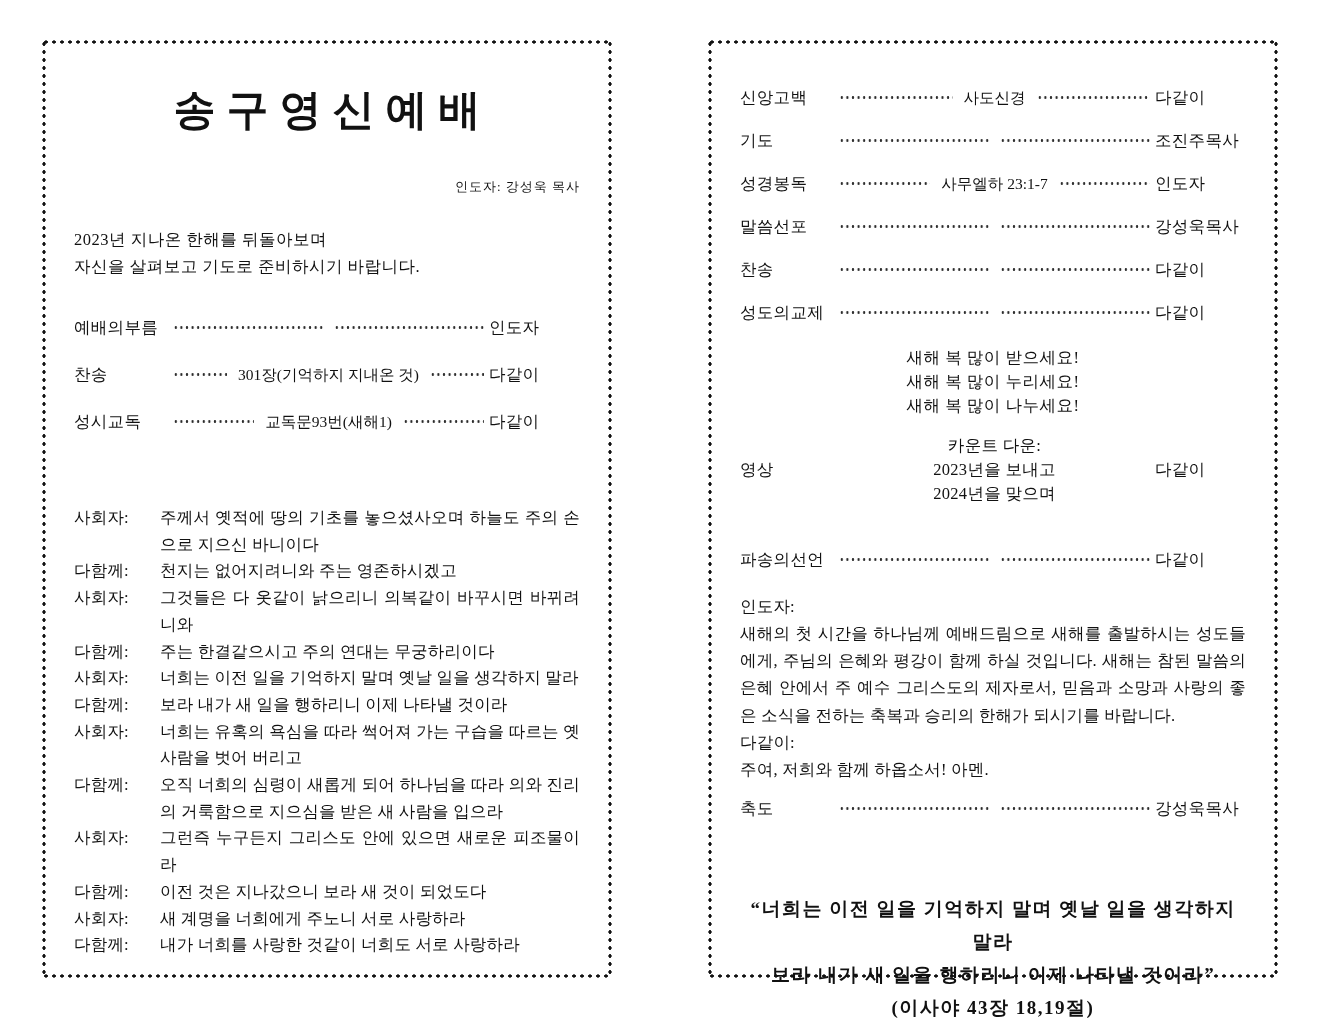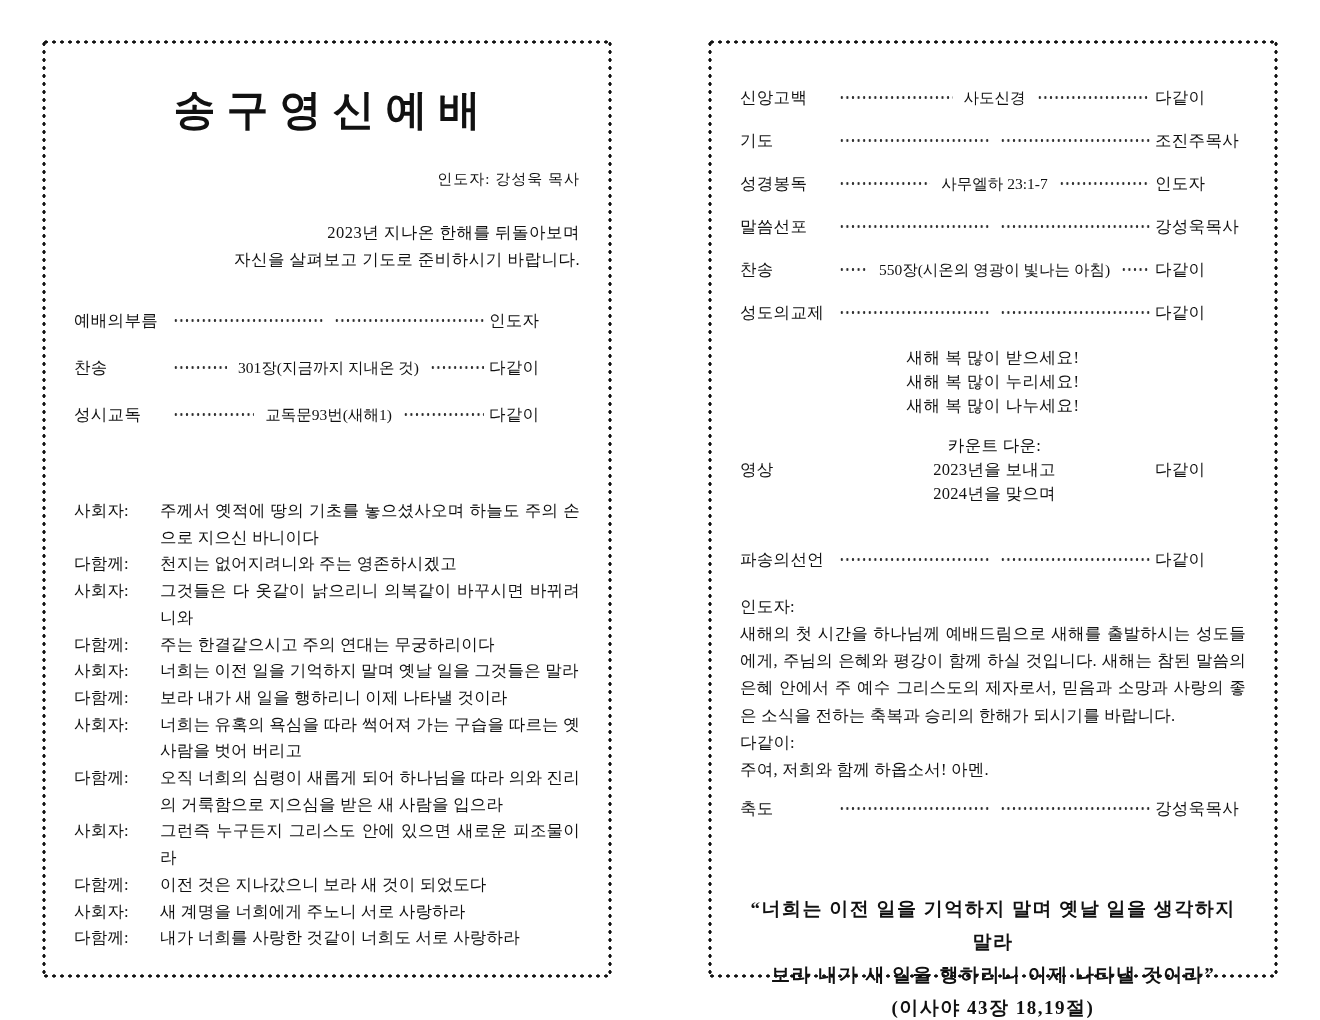--- a/index.html
+++ b/index.html
@@ -40,26 +40,26 @@
     text-align: center;
     font-size: 42px;
     font-weight: bold;
     letter-spacing: 11px;
     text-indent: 11px;
     margin-top: 14px;
     white-space: nowrap;
   }
   .leader-line {
     text-align: right;
-    font-size: 15px;
-    margin-top: 32px;
+    font-size: 13px;
+    margin-top: 40px;
     letter-spacing: 1px;
   }
   .intro {
-    text-align: right;
+    text-align: left;
     margin-top: 30px;
     line-height: 27px;
     letter-spacing: 0.5px;
   }
 
   .order { margin-top: 34px; }
   .order-line {
     display: flex;
     align-items: flex-end;
     line-height: 27px;
@@ -142,21 +142,21 @@
           <span class="olabel">예배의부름</span>
           <span class="leader"></span>
 
           <span class="leader"></span>
           <span class="oright">인도자</span>
         </div>
 
         <div class="order-line">
           <span class="olabel">찬송</span>
           <span class="leader"></span>
-          <span class="ocenter">301장(지금까지 지내온 것)</span>
+          <span class="ocenter">301장(기억하지 지내온 것)</span>
           <span class="leader"></span>
           <span class="oright">다같이</span>
         </div>
 
         <div class="order-line">
           <span class="olabel">성시교독</span>
           <span class="leader"></span>
           <span class="ocenter">교독문93번(새해1)</span>
           <span class="leader"></span>
           <span class="oright">다같이</span>
@@ -180,21 +180,21 @@
           <span class="r-text">그것들은 다 옷같이 낡으리니 의복같이 바꾸시면 바뀌려니와</span>
         </div>
 
         <div class="r-line">
           <span class="r-speaker">다함께:</span>
           <span class="r-text">주는 한결같으시고 주의 연대는 무궁하리이다</span>
         </div>
 
         <div class="r-line">
           <span class="r-speaker">사회자:</span>
-          <span class="r-text">너희는 이전 일을 기억하지 말며 옛날 일을 그것들은 말라</span>
+          <span class="r-text">너희는 이전 일을 기억하지 말며 옛날 일을 생각하지 말라</span>
         </div>
 
         <div class="r-line">
           <span class="r-speaker">다함께:</span>
           <span class="r-text">보라 내가 새 일을 행하리니 이제 나타낼 것이라</span>
         </div>
 
         <div class="r-line">
           <span class="r-speaker">사회자:</span>
           <span class="r-text">너희는 유혹의 욕심을 따라 썩어져 가는 구습을 따르는 옛 사람을 벗어 버리고</span>
@@ -257,21 +257,20 @@
         <div class="order-line">
           <span class="olabel">말씀선포</span>
           <span class="leader"></span>
           <span class="leader"></span>
           <span class="oright">강성욱목사</span>
         </div>
 
         <div class="order-line">
           <span class="olabel">찬송</span>
           <span class="leader"></span>
-          <span class="ocenter">550장(시온의 영광이 빛나는 아침)</span>
           <span class="leader"></span>
           <span class="oright">다같이</span>
         </div>
 
         <div class="order-line">
           <span class="olabel">성도의교제</span>
           <span class="leader"></span>
 
           <span class="leader"></span>
           <span class="oright">다같이</span>

